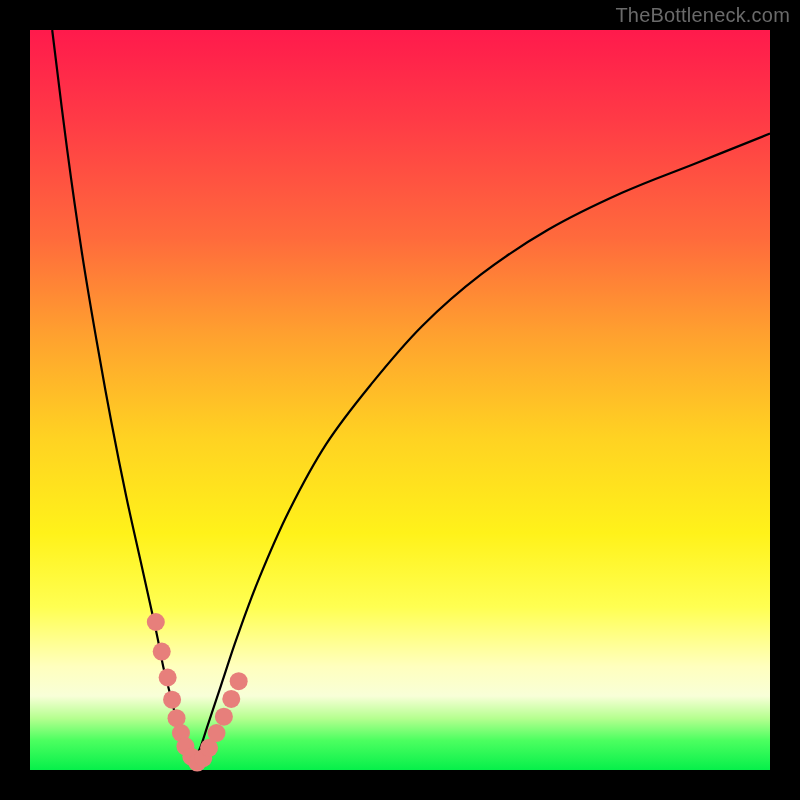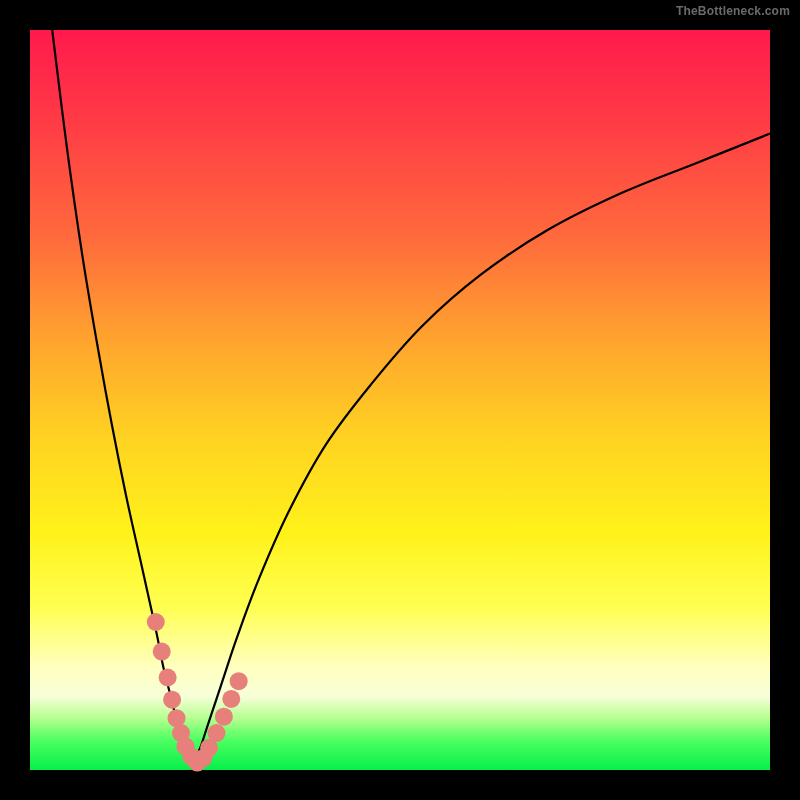--- a/index.html
+++ b/index.html
@@ -46,22 +46,22 @@
     top: 0;
     width: 740px;
     height: 740px;
     overflow: visible;
   }
   .watermark {
     position: absolute;
     top: 4px;
     right: 10px;
     color: #6a6a6a;
-    font-size: 12px;
-    font-weight: 700;
+    font-size: 20px;
+    font-weight: 400;
     letter-spacing: 0.2px;
     user-select: none;
   }
 </style>
 </head>
 <body>
 
 <div class="frame">
 
   <div class="watermark">TheBottleneck.com</div>

